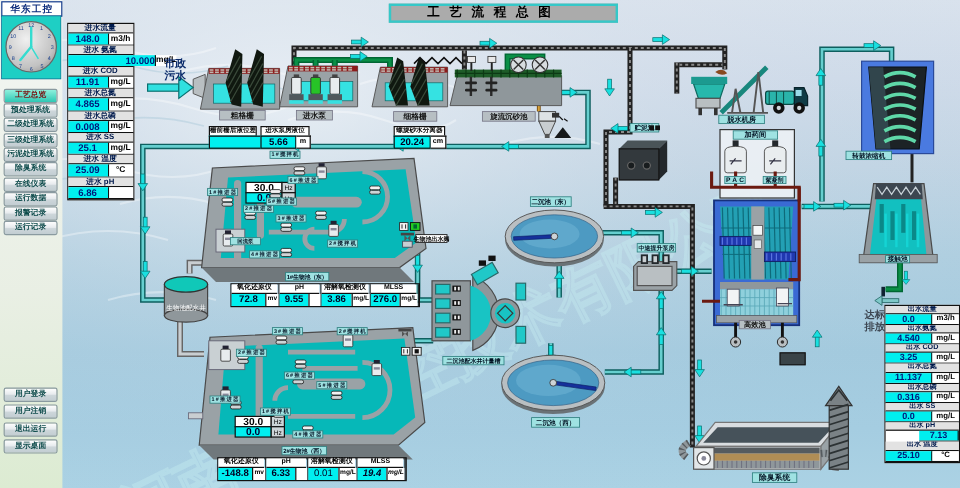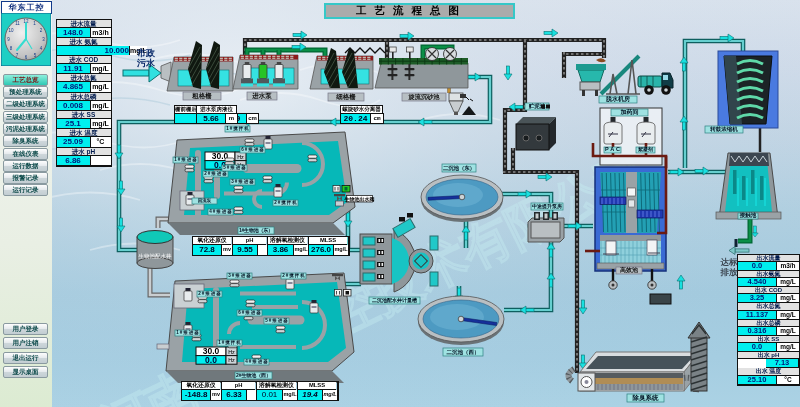--- a/index.html
+++ b/index.html
@@ -972,30 +972,30 @@
 <div class="abs" style="left:133px;top:48px;width:26px;font-size:9px;font-weight:bold;color:#0a2a6a;text-align:center;line-height:10px;">市政<br>污水</div>
 <div class="abs" style="left:174px;top:105px;">
       <div style="display:flex;">
         <div style="width:38px;height:7px;background:#fff;border:1px solid #111;font-size:5.5px;font-weight:bold;text-align:center;line-height:7px;color:#000;overflow:hidden;white-space:nowrap;">栅前栅后液位差</div>
       </div>
       <div style="display:flex;margin-top:-1px;">
         <div style="width:27px;height:9px;background:#00efef;border:1px solid #111;font-size:8px;font-weight:bold;text-align:center;line-height:9px;color:#002;padding-left:44px;">4.39</div>
         <div style="width:11px;height:9px;background:#fff;border:1px solid #111;border-left:none;font-size:6px;font-weight:bold;text-align:center;line-height:9px;">cm</div>
       </div>
     </div>
-<div class="abs" style="left:196px;top:105px;">
+<div class="abs" style="left:217px;top:105px;">
       <div style="display:flex;">
         <div style="width:39px;height:7px;background:#fff;border:1px solid #111;font-size:5.5px;font-weight:bold;text-align:center;line-height:7px;color:#000;overflow:hidden;white-space:nowrap;">进水泵房液位</div>
       </div>
       <div style="display:flex;margin-top:-1px;">
         <div style="width:28px;height:9px;background:#00efef;border:1px solid #111;font-size:8px;font-weight:bold;text-align:center;line-height:9px;color:#002;">5.66</div>
         <div style="width:11px;height:9px;background:#fff;border:1px solid #111;border-left:none;font-size:6px;font-weight:bold;text-align:center;line-height:9px;">m</div>
       </div>
     </div>
-<div class="abs" style="left:340px;top:105px;font-family:Liberation Mono, monospace;">
+<div class="abs" style="left:328px;top:105px;">
       <div style="display:flex;">
         <div style="width:41px;height:7px;background:#fff;border:1px solid #111;font-size:5.5px;font-weight:bold;text-align:center;line-height:7px;color:#000;overflow:hidden;white-space:nowrap;">螺旋砂水分离器</div>
       </div>
       <div style="display:flex;margin-top:-1px;">
         <div style="width:29px;height:9px;background:#00efef;border:1px solid #111;font-size:8px;font-weight:bold;text-align:center;line-height:9px;color:#002;">20.24</div>
         <div style="width:12px;height:9px;background:#fff;border:1px solid #111;border-left:none;font-size:6px;font-weight:bold;text-align:center;line-height:9px;">cm</div>
       </div>
     </div>
 <div class="abs" style="left:192px;top:236px;display:flex;border:1px solid #111;">
       <div style="border-right:1px solid #111;">

